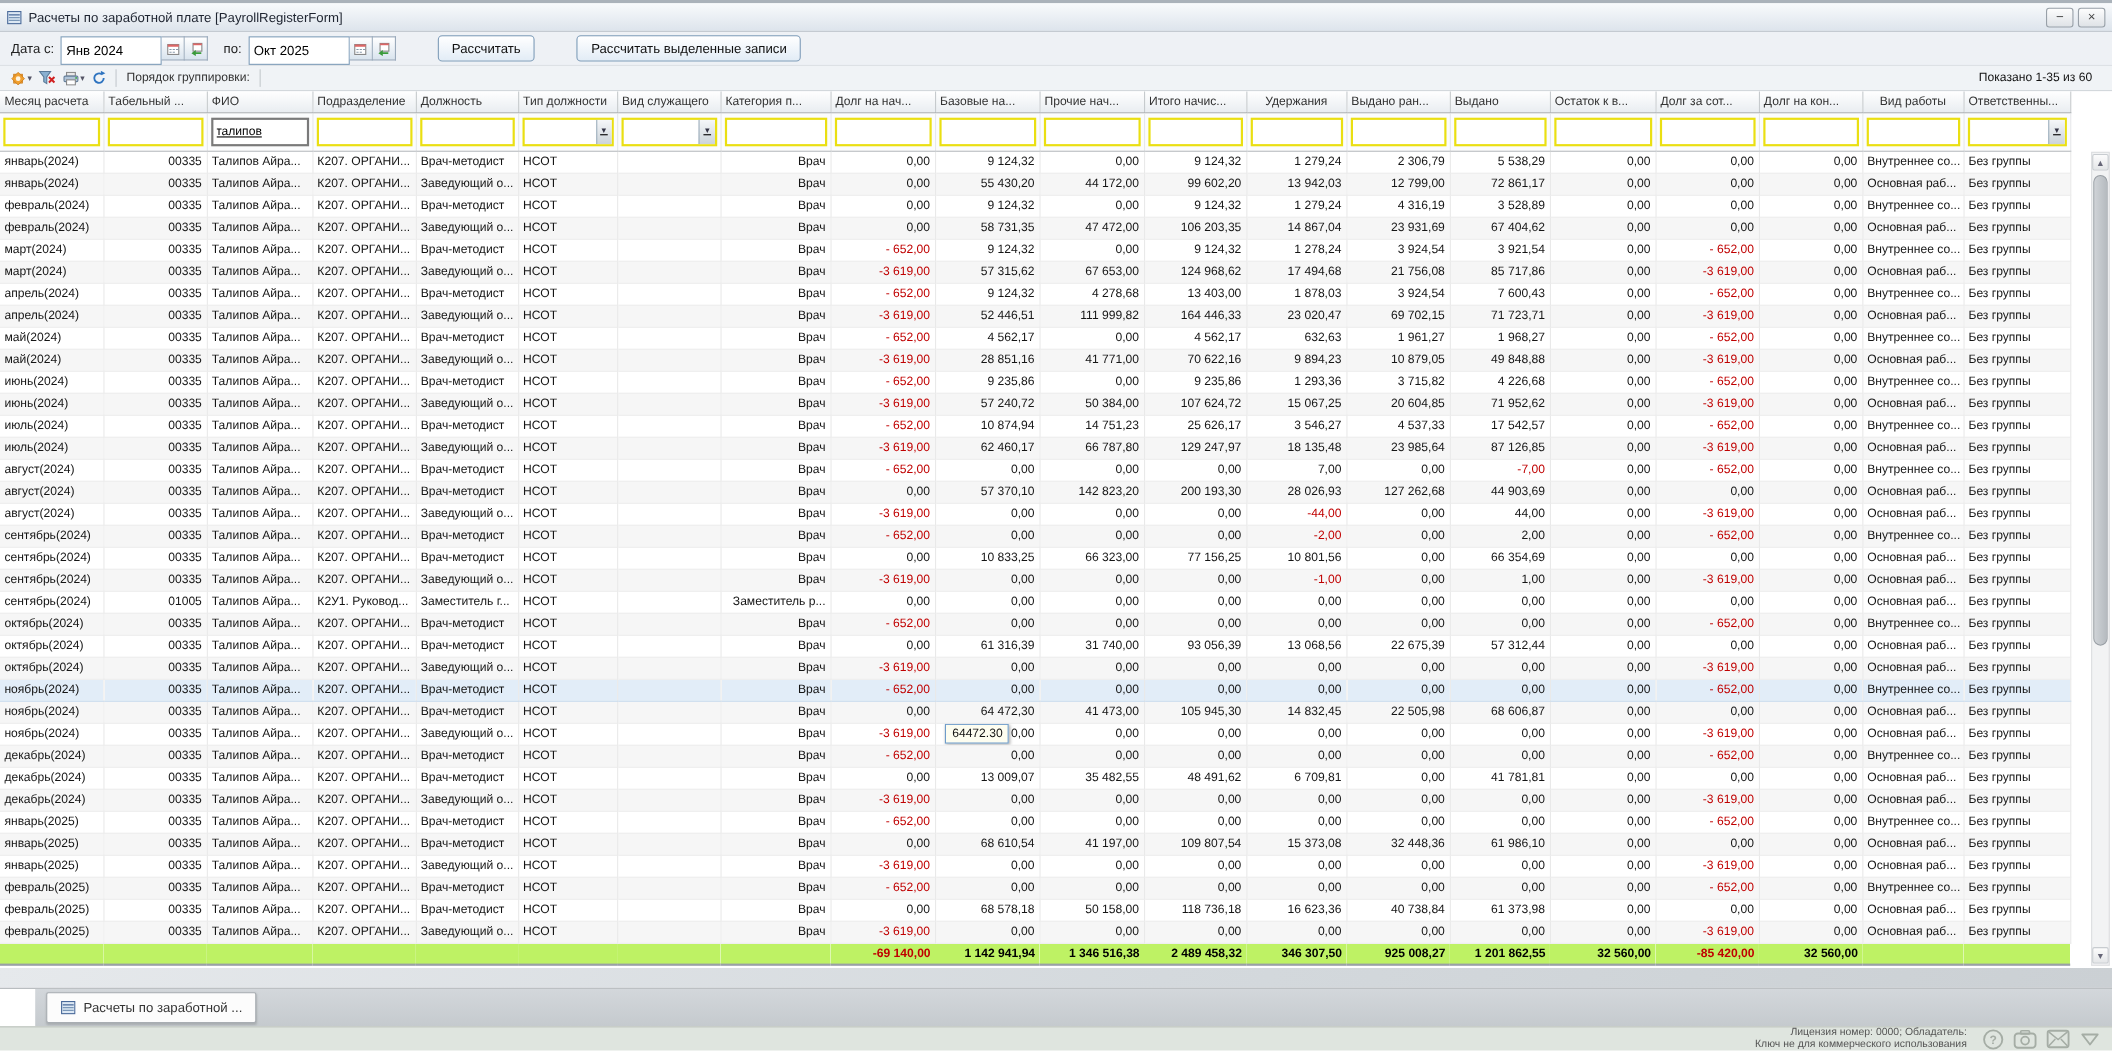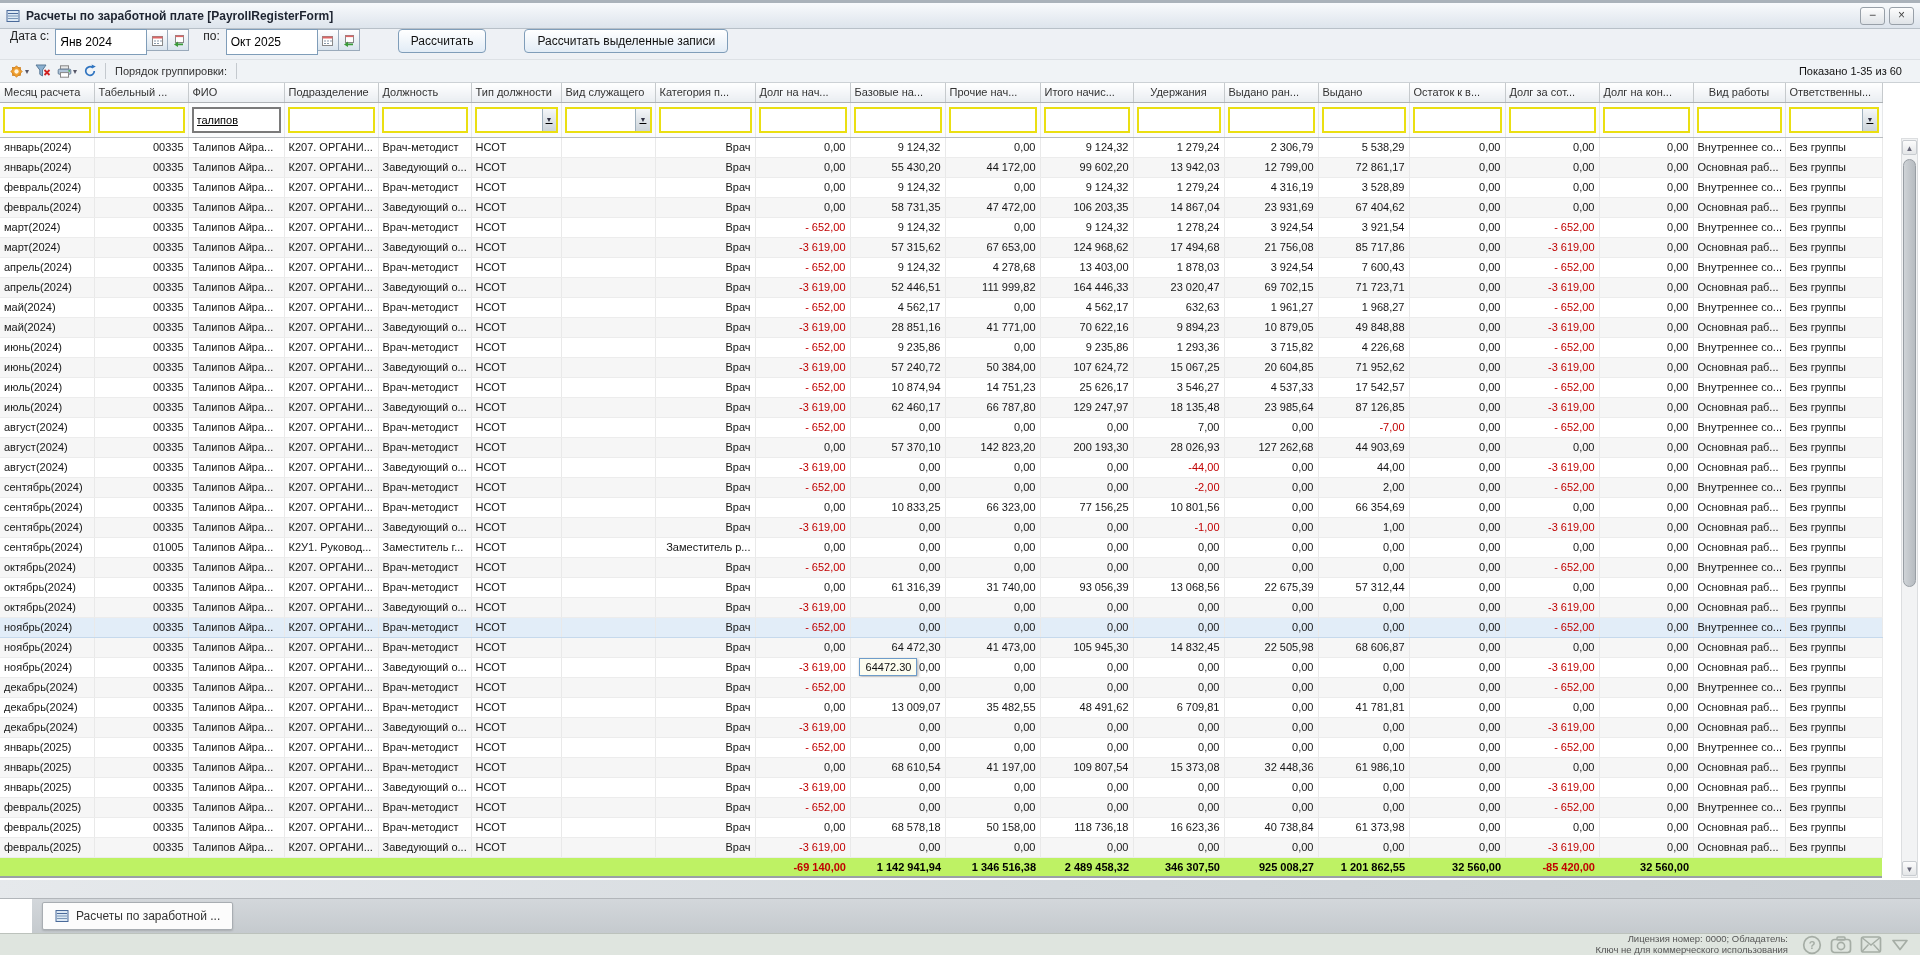--- a/index.html
+++ b/index.html
@@ -2,25 +2,25 @@
 <html><head>
 <meta charset="utf-8">
 <style>
   * { box-sizing: border-box; }
   html,body { margin:0; padding:0; }
   body { width:1920px; height:955px; overflow:hidden; font-family:"Liberation Sans", sans-serif; background:#fff; }
   .window { position:absolute; inset:0; display:flex; flex-direction:column; border-top:3px solid #aab2ba; }
 
   
   .titlebar { height:26px; background:linear-gradient(#f8fafc,#dde4ec); border-bottom:1px solid #b8c0c8; display:flex; align-items:center; padding:0 6px; flex:0 0 auto; }
-  .title { font-size:12px; font-weight:bold; color:#1e2430; margin-left:6px; flex:1; white-space:nowrap; }
+  .title { font-size:12px; font-weight:normal; color:#1e2430; margin-left:6px; flex:1; white-space:nowrap; }
   .winbtn { width:25px; height:18px; border:1px solid #98a0a8; border-radius:3px; background:linear-gradient(#fdfdfd,#dfe3e7); font-size:12px; line-height:15px; text-align:center; color:#444; margin-left:4px; cursor:default; }
 
   
-  .toolbar1 { height:31px; background:#eef1f5; border-bottom:1px solid #dde1e5; display:flex; padding:0 10px; gap:6px; font-size:12px; color:#222; flex:0 0 auto; }
+  .toolbar1 { height:31px; background:#eef1f5; border-bottom:1px solid #dde1e5; display:flex; align-items:center; padding:0 10px; gap:6px; font-size:12px; color:#222; flex:0 0 auto; }
   .dategroup { display:flex; align-items:stretch; height:22px; }
   .dateinput { width:92px; height:22px; border:1px solid #7f9db9; font-size:12px; padding:12px 4px; font-family:"Liberation Sans",sans-serif; }
   .miniBtn { width:21px; border:1px solid #9aaabb; border-left:none; background:linear-gradient(#ffffff,#d9e4ee); display:flex; align-items:center; justify-content:center; }
   .btn { height:24px; border:1px solid #7f9db9; border-radius:4px; background:linear-gradient(#ffffff,#e2ecf6); font-size:12px; padding:0 12px; color:#111; font-family:"Liberation Sans",sans-serif; }
   .btnspace { width:26px; }
   .toolbar2 { height:23px; background:#f0f3f6; border-bottom:1px solid #ccd1d5; display:flex; align-items:center; padding:0 6px; font-size:11px; color:#333; flex:0 0 auto; }
   .tbtn { height:20px; display:flex; align-items:center; padding:0 3px; gap:1px; }
   .caret { font-size:8px; color:#556; }
   .tsep { width:1px; height:16px; background:#c4c9ce; margin:0 5px; }
   .grouplabel { margin:0 4px; }

